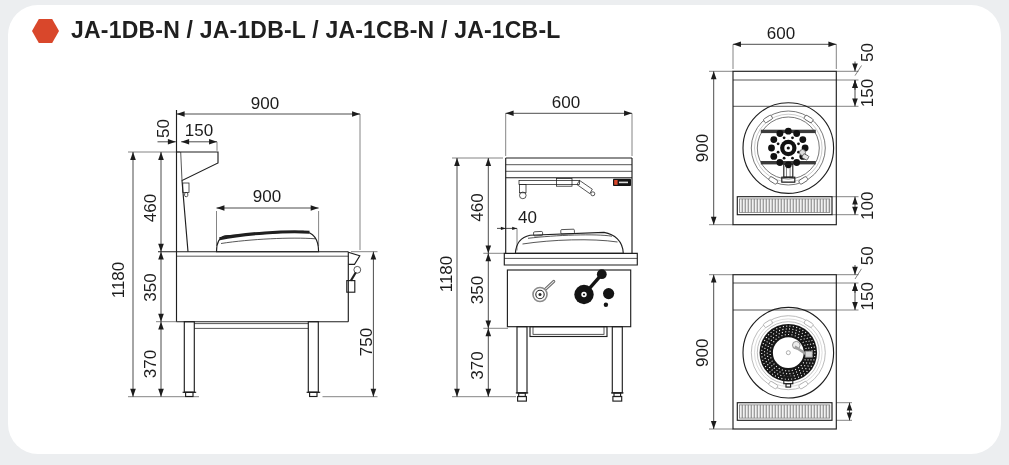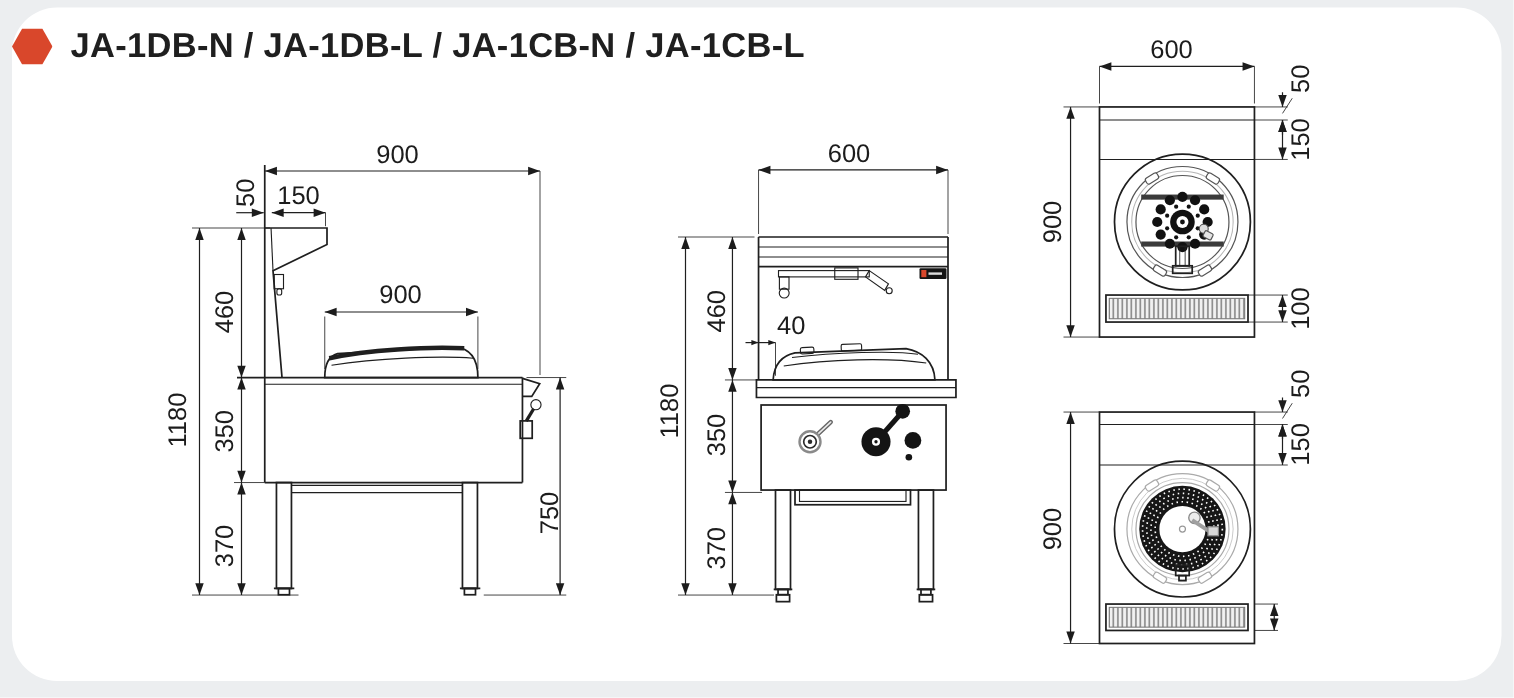--- a/index.html
+++ b/index.html
@@ -1,20 +1,20 @@
 <!DOCTYPE html>
 <html><head>
 <meta charset="utf-8">
 <style>
   html,body{margin:0;padding:0;}
   .page{position:relative;width:1009px;height:465px;background:#eceef0;overflow:hidden;
         font-family:"Liberation Sans",sans-serif;}
   .card{position:absolute;left:8px;top:5px;right:8px;bottom:11px;background:#ffffff;
         border-radius:30px;}
-  .header{position:absolute;left:8px;top:17px;display:flex;align-items:center;gap:12px;}
+  .header{position:absolute;left:32px;top:17px;display:flex;align-items:center;gap:12px;}
   .title{font-size:23px;font-weight:bold;color:#1f1f1f;letter-spacing:.2px;}
   .hex{display:block;}
   svg.drawing{position:absolute;left:0;top:0;}
   .s{stroke:#1f1f1f;stroke-width:1.15;fill:none;}
   .t{stroke:#1f1f1f;stroke-width:.75;fill:none;}
   .d{stroke:#1f1f1f;stroke-width:.8;fill:none;}
   .x{stroke:#1f1f1f;stroke-width:.55;fill:none;}
   .lbl{font-family:"Liberation Sans",sans-serif;font-size:17px;fill:#1c1c1c;}
 </style>
 </head>

